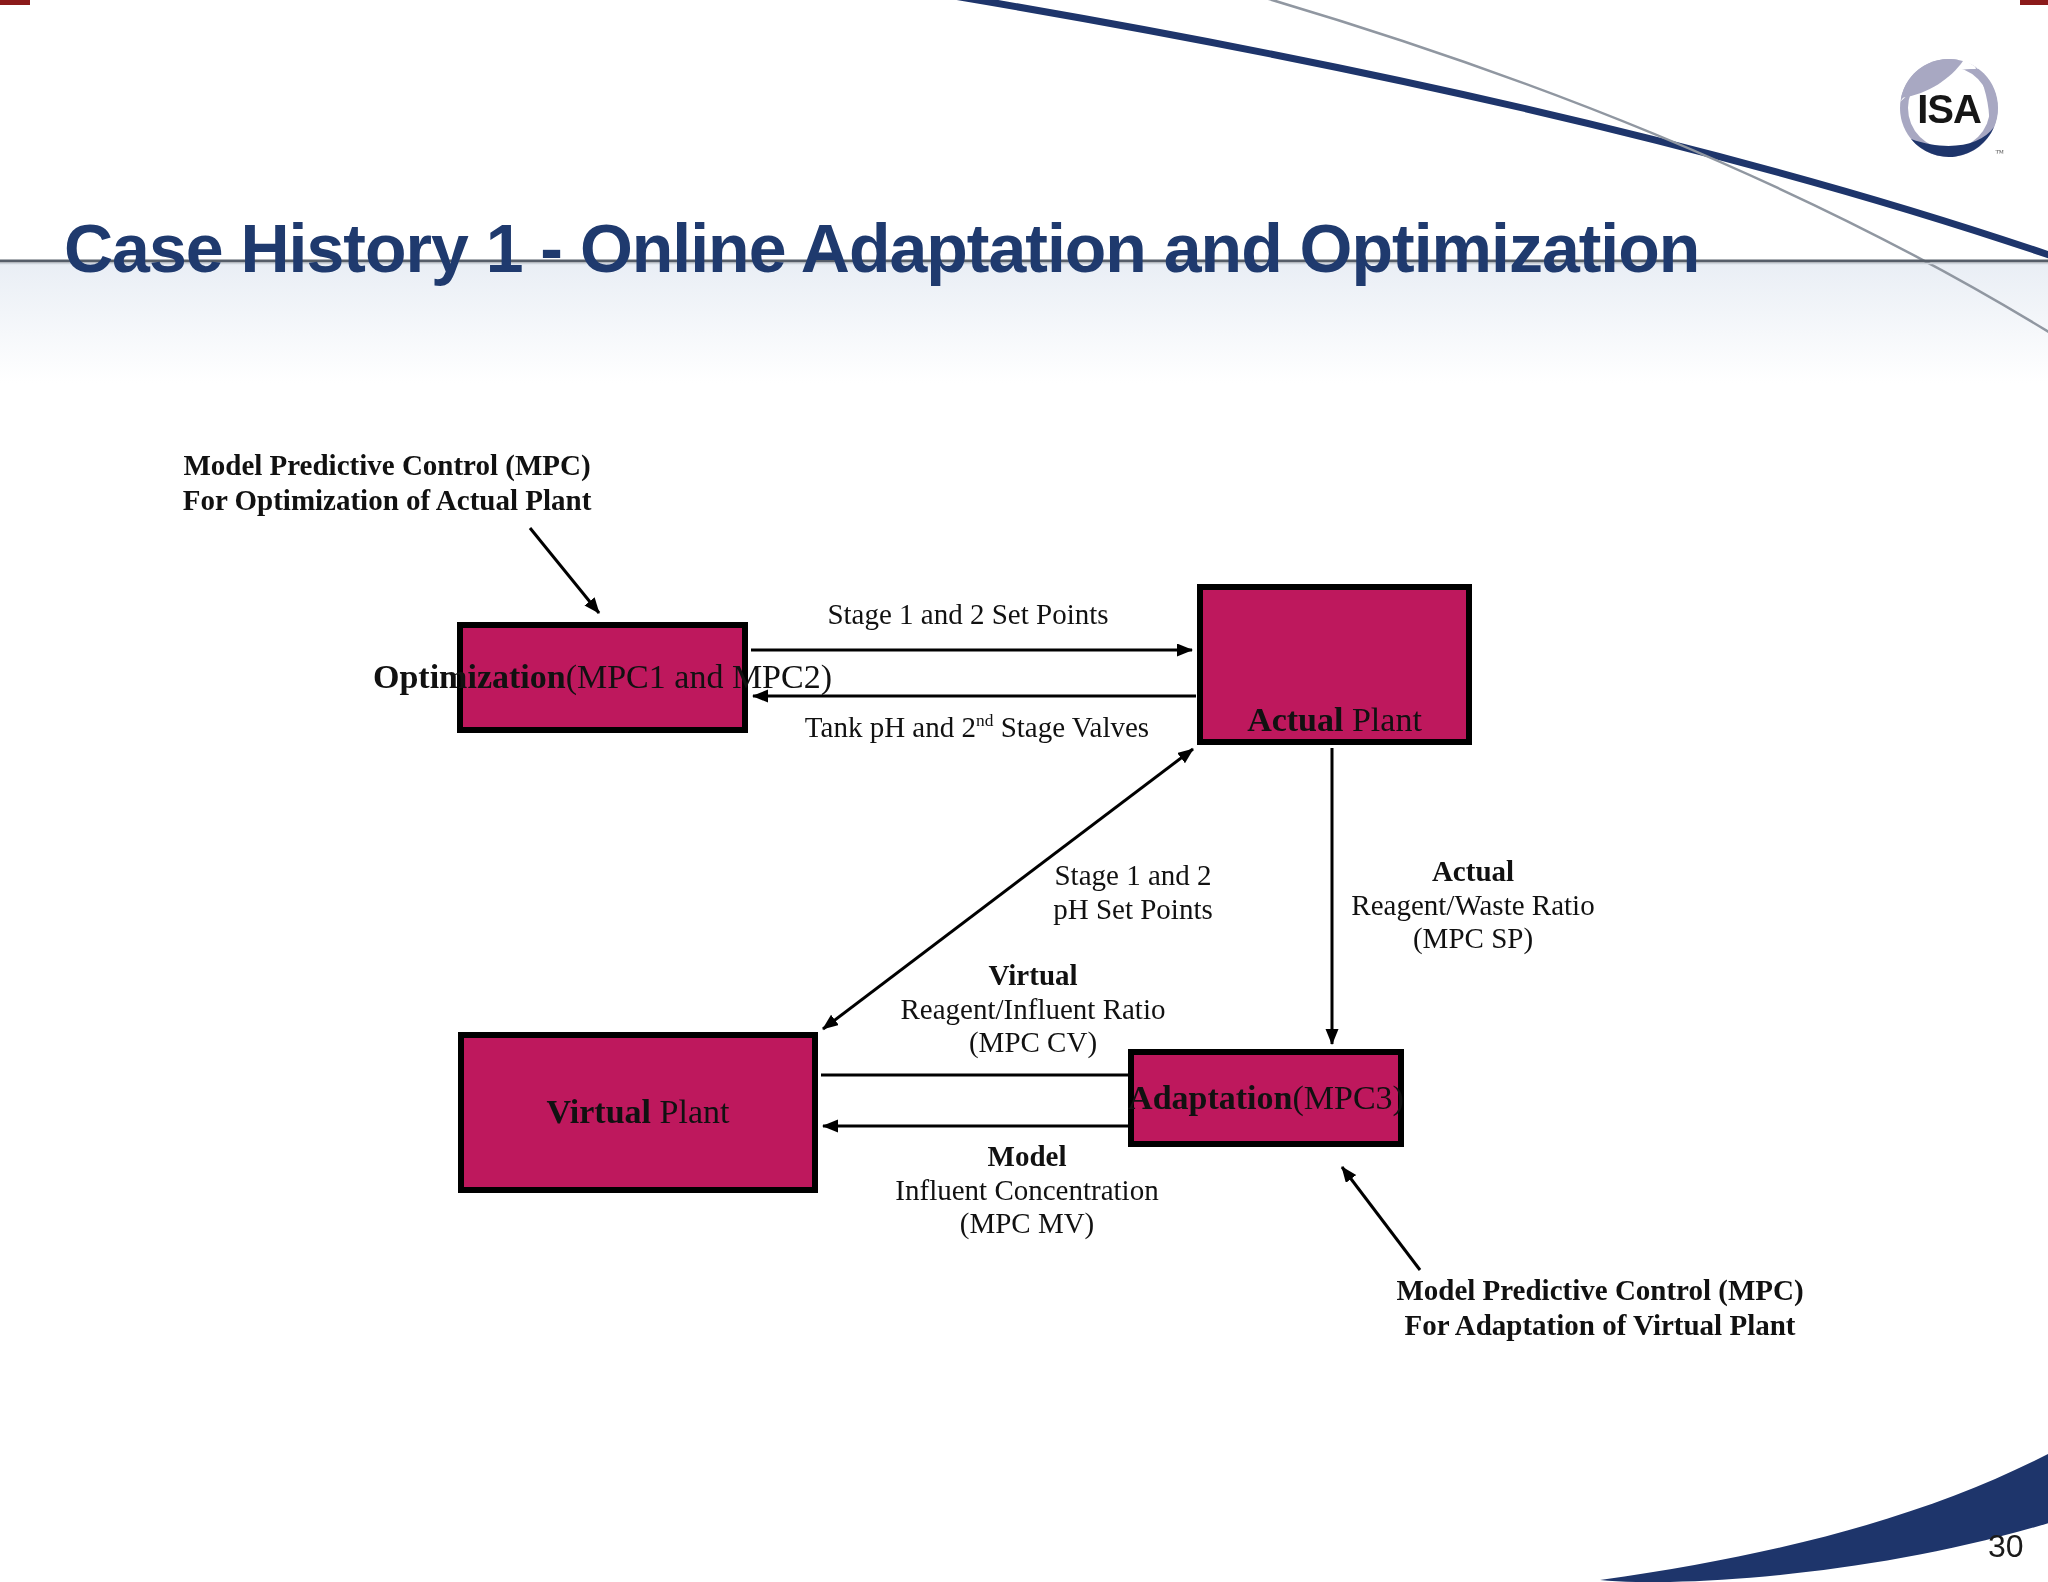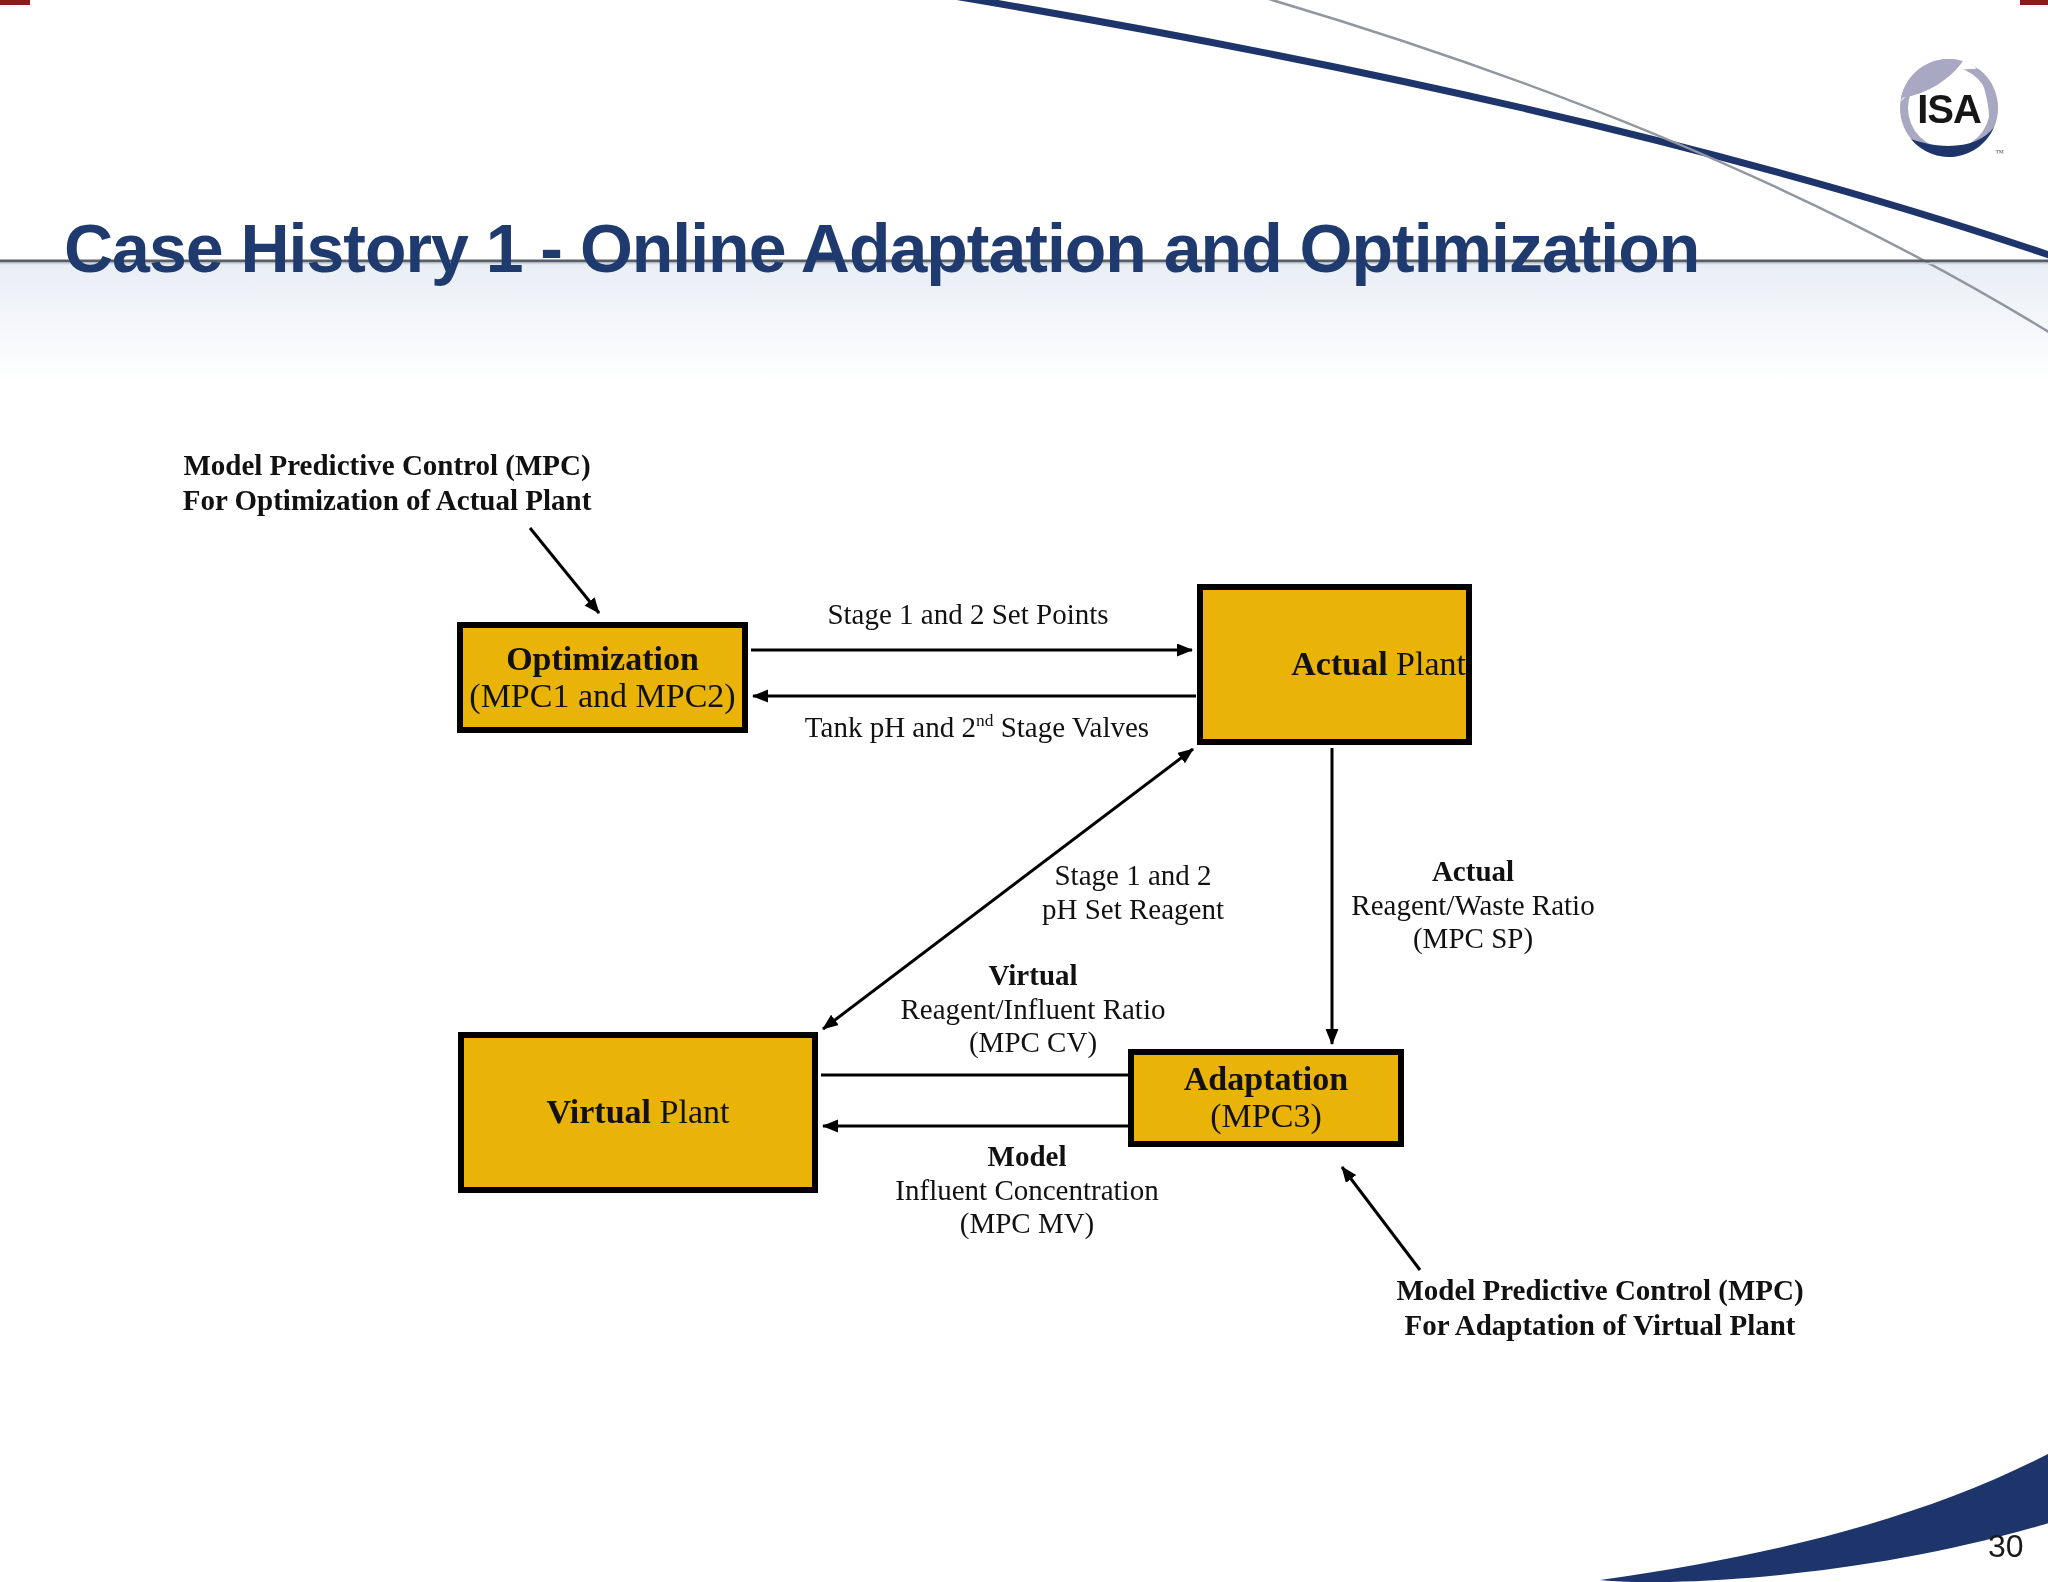--- a/index.html
+++ b/index.html
@@ -21,22 +21,22 @@
   .decor-svg, .arrow-svg {
     position:absolute; left:0; top:0; width:2048px; height:1582px;
   }
   .decor-svg { z-index:1; }
   .arrow-svg { z-index:2; }
   .logo {
     position:absolute; left:1894px; top:53px; width:110px; height:110px; z-index:5;
   }
   .box {
     position:absolute; box-sizing:border-box; border:6px solid #000;
-    background:#eab308; z-index:3;
-    display:flex; flex-direction:column; align-items:center; justify-content:center;
+    background:#be185d; z-index:3;
+    display:flex; flex-direction:row; align-items:center; justify-content:center;
     font-size:34px; line-height:1.08; text-align:center; white-space:nowrap; color:#111;
   }
   .box .b1 { font-weight:bold; }
   .lbl {
     position:absolute; transform:translateX(-50%);
     font-size:29px; line-height:1.16; text-align:center;
     white-space:nowrap; color:#111; z-index:3;
   }
   .lbl .bl { font-weight:bold; }
   .ann { font-weight:bold; font-size:29px; line-height:1.22; }
@@ -121,21 +121,21 @@
 
   <div class="lbl" style="left:968px; top:598px;">Stage 1 and 2 Set Points</div>
 
   <div class="lbl" style="left:977px; top:711px;">
     <span>Tank pH and 2</span><sup>nd</sup><span> Stage Valves</span>
   </div>
 
 
   <div class="lbl" style="left:1133px; top:859px;">
     <div>Stage 1 and 2</div>
-    <div>pH Set Reagent</div>
+    <div>pH Set Points</div>
   </div>
 
   <div class="lbl" style="left:1473px; top:855px;">
     <div class="bl">Actual</div>
     <div>Reagent/Waste Ratio</div>
     <div>(MPC SP)</div>
   </div>
 
   <div class="lbl" style="left:1033px; top:959px;">
     <div class="bl">Virtual</div>

